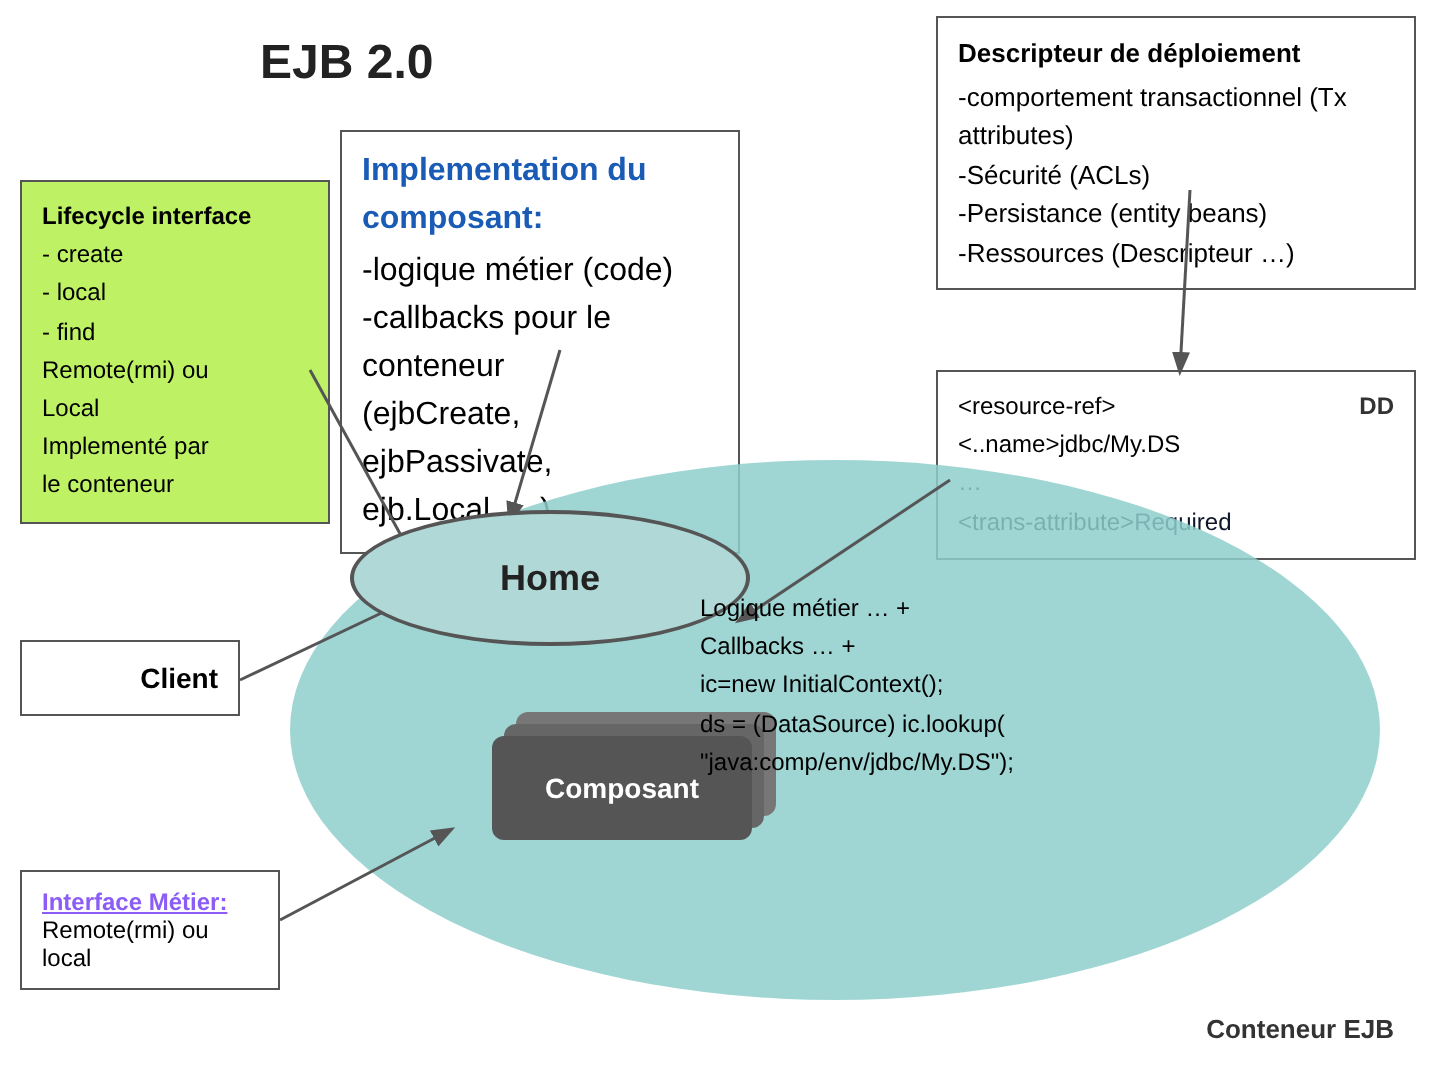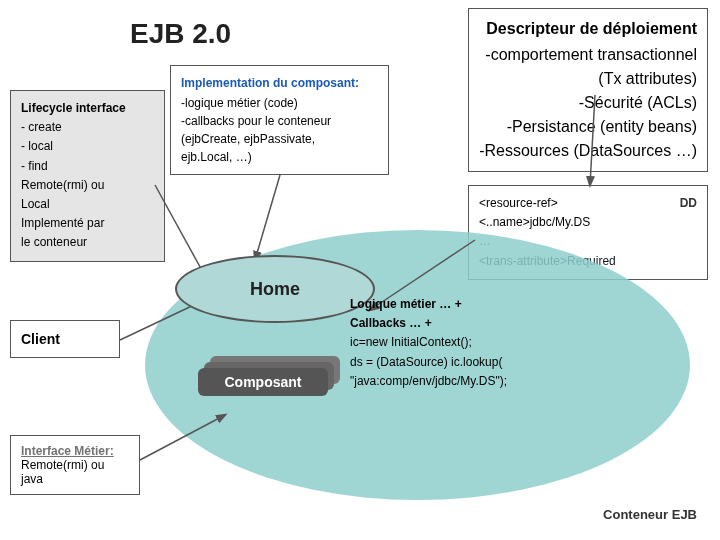--- a/index.html
+++ b/index.html
@@ -11,70 +11,69 @@
       font-size: 13px;
       overflow: hidden;
       position: relative;
     }
 
     
     .main-title {
       position: absolute;
       top: 18px;
       left: 130px;
-      font-size: 28px;
+      font-size: 24px;
       font-weight: bold;
       color: #222;
     }
 
     
     .deployment-box {
       position: absolute;
       top: 8px;
       right: 12px;
       width: 240px;
       background: #fff;
       border: 1.5px solid #555;
       padding: 8px 10px;
-      font-size: 16px;
+      font-size: 13px;
       line-height: 1.5;
-      text-align: right;
     }
     .deployment-box .title {
       font-weight: bold;
       margin-bottom: 2px;
     }
 
     
     .lifecycle-box {
       position: absolute;
       top: 90px;
       left: 10px;
       width: 155px;
-      background: #e5e5e5;
+      background: #bef264;
       border: 1.5px solid #555;
       padding: 8px 10px;
       font-size: 12px;
       line-height: 1.6;
     }
     .lifecycle-box .title {
       font-weight: bold;
       color: #000;
     }
 
     
     .implementation-box {
       position: absolute;
       top: 65px;
       left: 170px;
-      width: 219px;
-      background: #fff;
-      border: 1.5px solid #555;
-      padding: 8px 10px;
-      font-size: 12px;
+      width: 200px;
+      background: #fff;
+      border: 1.5px solid #555;
+      padding: 8px 10px;
+      font-size: 16px;
       line-height: 1.5;
     }
     .implementation-box .title {
       font-weight: bold;
       color: #1a5bb5;
       margin-bottom: 2px;
     }
 
     
     .resource-box {
@@ -132,30 +131,31 @@
 
     
     .composant-stack {
       position: absolute;
       top: 368px;
       left: 198px;
       z-index: 10;
     }
     .composant-card {
       width: 130px;
-      height: 28px;
+      height: 52px;
       background: #555;
       border-radius: 6px;
       display: flex;
       align-items: center;
       justify-content: center;
       color: #fff;
       font-size: 14px;
       font-weight: bold;
       position: relative;
+      margin-left: 48px;
     }
     .composant-card.back1 {
       position: absolute;
       top: -6px;
       left: 6px;
       background: #666;
       z-index: 8;
     }
     .composant-card.back2 {
       position: absolute;
@@ -173,54 +173,54 @@
     .client-box {
       position: absolute;
       top: 320px;
       left: 10px;
       width: 110px;
       background: #fff;
       border: 1.5px solid #555;
       padding: 10px;
       font-size: 14px;
       font-weight: bold;
-      text-align: left;
+      text-align: right;
       color: #000;
     }
 
     
     .interface-box {
       position: absolute;
       top: 435px;
       left: 10px;
       width: 130px;
       background: #fff;
       border: 1.5px solid #555;
       padding: 8px 10px;
       font-size: 12px;
       color: #000;
     }
     .interface-box .title {
       font-weight: bold;
-      color: #737373;
+      color: #8b5cf6;
       text-decoration: underline;
     }
 
     
     .logique-text {
       position: absolute;
       top: 295px;
       left: 350px;
       font-size: 12px;
       line-height: 1.6;
       z-index: 15;
       color: #000;
     }
     .logique-text .bold {
-      font-weight: bold;
+      font-weight: normal;
     }
 
     
     .conteneur-label {
       position: absolute;
       bottom: 18px;
       right: 23px;
       font-size: 13px;
       font-weight: bold;
       color: #333;
@@ -261,21 +261,21 @@
   </defs>
 </svg>
 
 <div class="main-title">EJB 2.0</div>
 
 <div class="deployment-box">
   <div class="title">Descripteur de déploiement</div>
   <div>-comportement transactionnel (Tx attributes)</div>
   <div>-Sécurité (ACLs)</div>
   <div>-Persistance (entity beans)</div>
-  <div>-Ressources (DataSources …)</div>
+  <div>-Ressources (Descripteur …)</div>
 </div>
 
 <div class="lifecycle-box">
   <div class="title">Lifecycle interface</div>
   <div>- create</div>
   <div>- local</div>
   <div>- find</div>
   <div>Remote(rmi) ou</div>
   <div>Local</div>
   <div>Implementé par</div>
@@ -313,21 +313,21 @@
     <span>Composant</span>
   </div>
 </div>
 
 <div class="client-box">
   <span>Client</span>
 </div>
 
 <div class="interface-box">
   <div class="title">Interface Métier:</div>
-  <div>Remote(rmi) ou java</div>
+  <div>Remote(rmi) ou local</div>
 </div>
 
 <div class="logique-text">
   <div><span class="bold">Logique métier … +</span></div>
   <div><span class="bold">Callbacks … +</span></div>
   <div>ic=new InitialContext();</div>
   <div>ds = (DataSource) ic.lookup(</div>
   <div>"java:comp/env/jdbc/My.DS");</div>
 </div>
 

